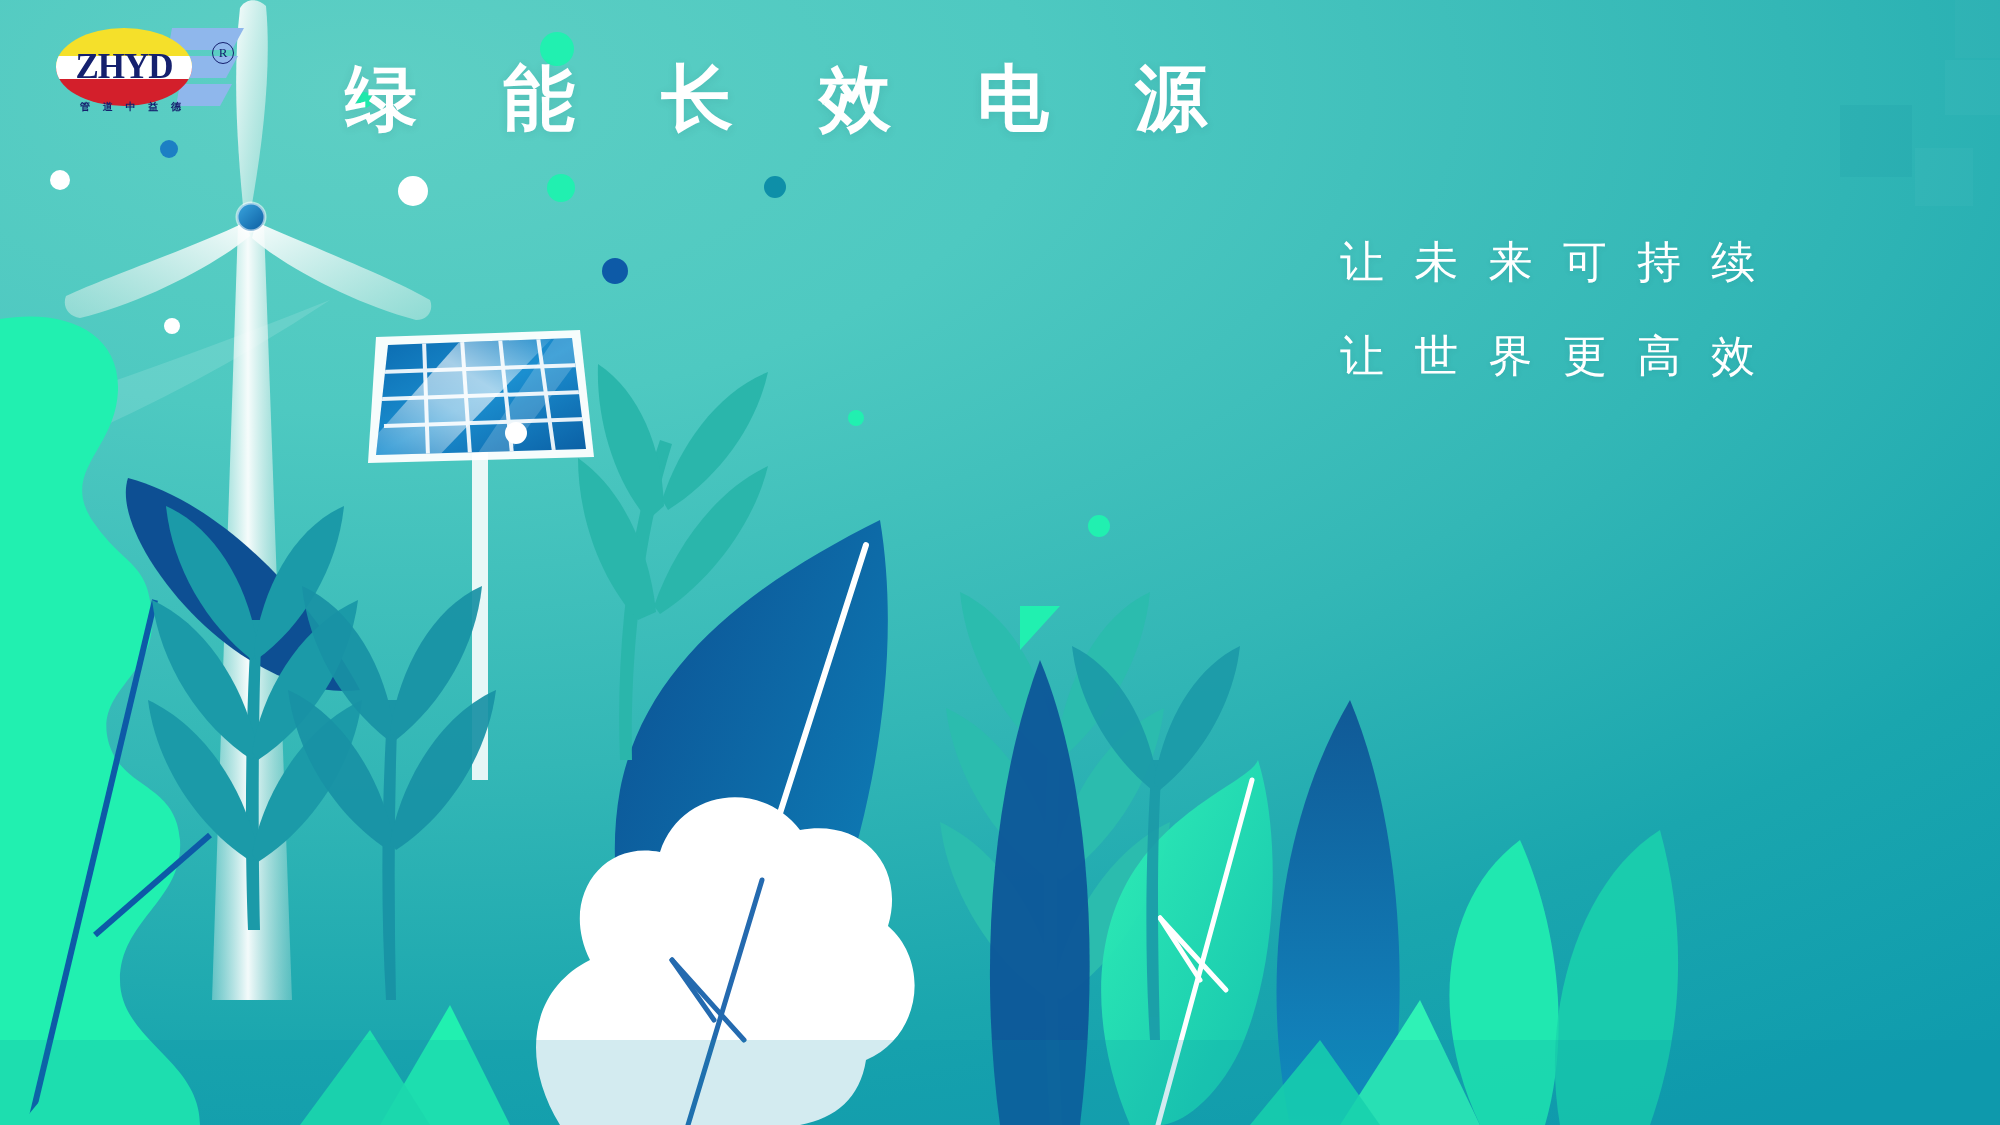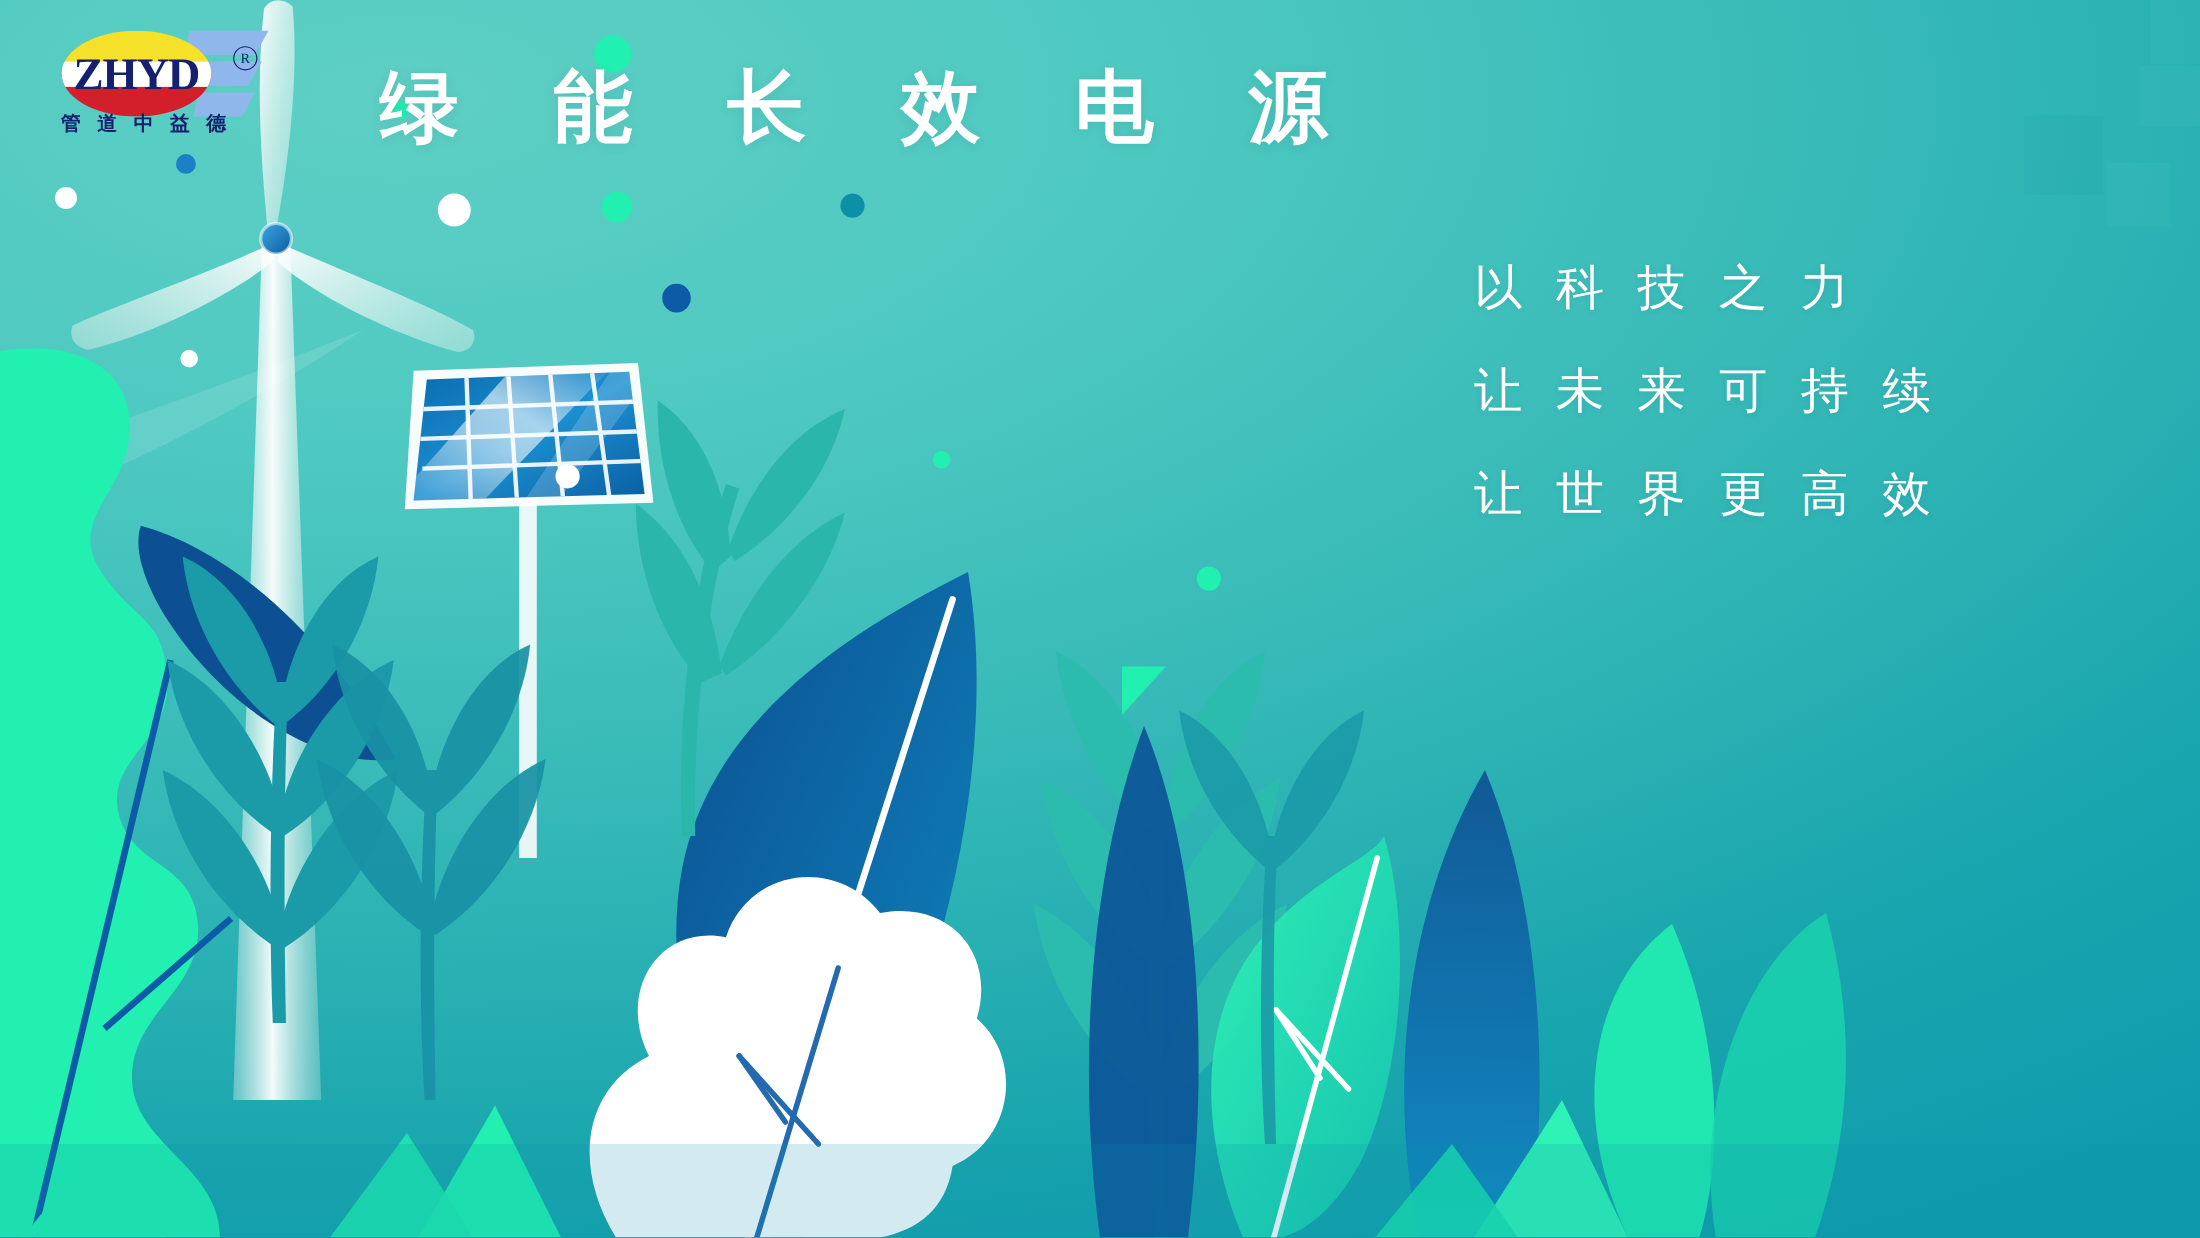--- a/index.html
+++ b/index.html
@@ -22,32 +22,32 @@
     overflow:hidden;
   }
   #logo .ell-top{position:absolute;left:0;top:0;width:100%;height:50%;background:#f5e02a;}
   #logo .ell-bot{position:absolute;left:0;top:50%;width:100%;height:50%;background:#d31f2b;}
   #logo .band{
     position:absolute;left:0;top:36%;width:100%;height:30%;background:#fff;
   }
   #logo .zhyd{
     position:absolute;left:8px;top:14px;width:136px;height:78px;
     display:flex;align-items:center;justify-content:center;
-    color:#15206e;font-weight:bold;font-size:41px;letter-spacing:-1px;
+    color:#15206e;font-weight:bold;font-size:35px;letter-spacing:-1px;
     font-family:"Liberation Serif","DejaVu Serif",serif;
     -webkit-text-stroke:0px;
   }
   #logo .reg{
     position:absolute;left:164px;top:28px;width:22px;height:22px;border:1.6px solid #15206e;
     border-radius:50%;color:#15206e;font-size:13px;line-height:19px;text-align:center;
     font-family:"Liberation Serif",serif;
   }
   #logo .cn{
     position:absolute;left:0;top:86px;width:170px;text-align:center;
-    color:#15206e;font-size:18px;letter-spacing:5px;font-weight:bold;
+    color:#15206e;font-size:10px;letter-spacing:5px;font-weight:bold;
   }
 
   
   #headline{
     position:absolute;left:345px;top:62px;
     color:#fff;font-size:72px;line-height:1;font-weight:bold;letter-spacing:33px;
     white-space:nowrap;text-shadow:0 2px 10px rgba(0,60,70,.10);
   }
 
   
@@ -298,18 +298,17 @@
       <div class="band"></div>
     </div>
     <div class="zhyd">ZHYD</div>
     <div class="reg">R</div>
     <div class="cn">管 道 中 益 德</div>
   </div>
 
   <div id="headline">绿 能 长 效 电 源</div>
 
   <div id="copy">
-    <div class="line">以 科 技 之 力</div>
     <div class="line">让 未 来 可 持 续</div>
     <div class="line">让 世 界 更 高 效</div>
   </div>
 
 </div>
 
 </body></html>

